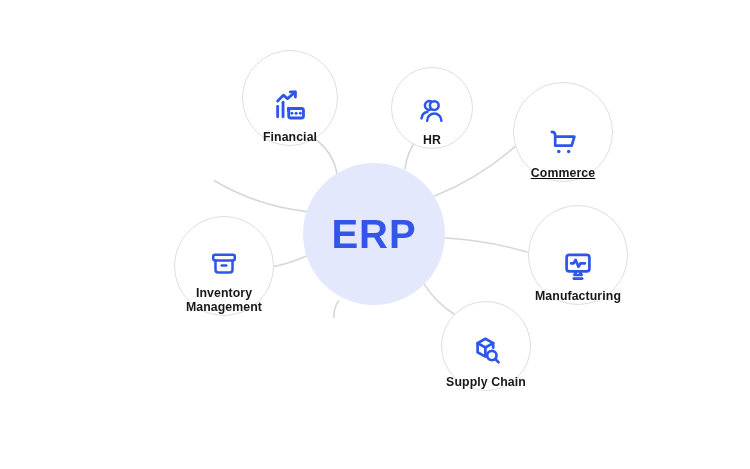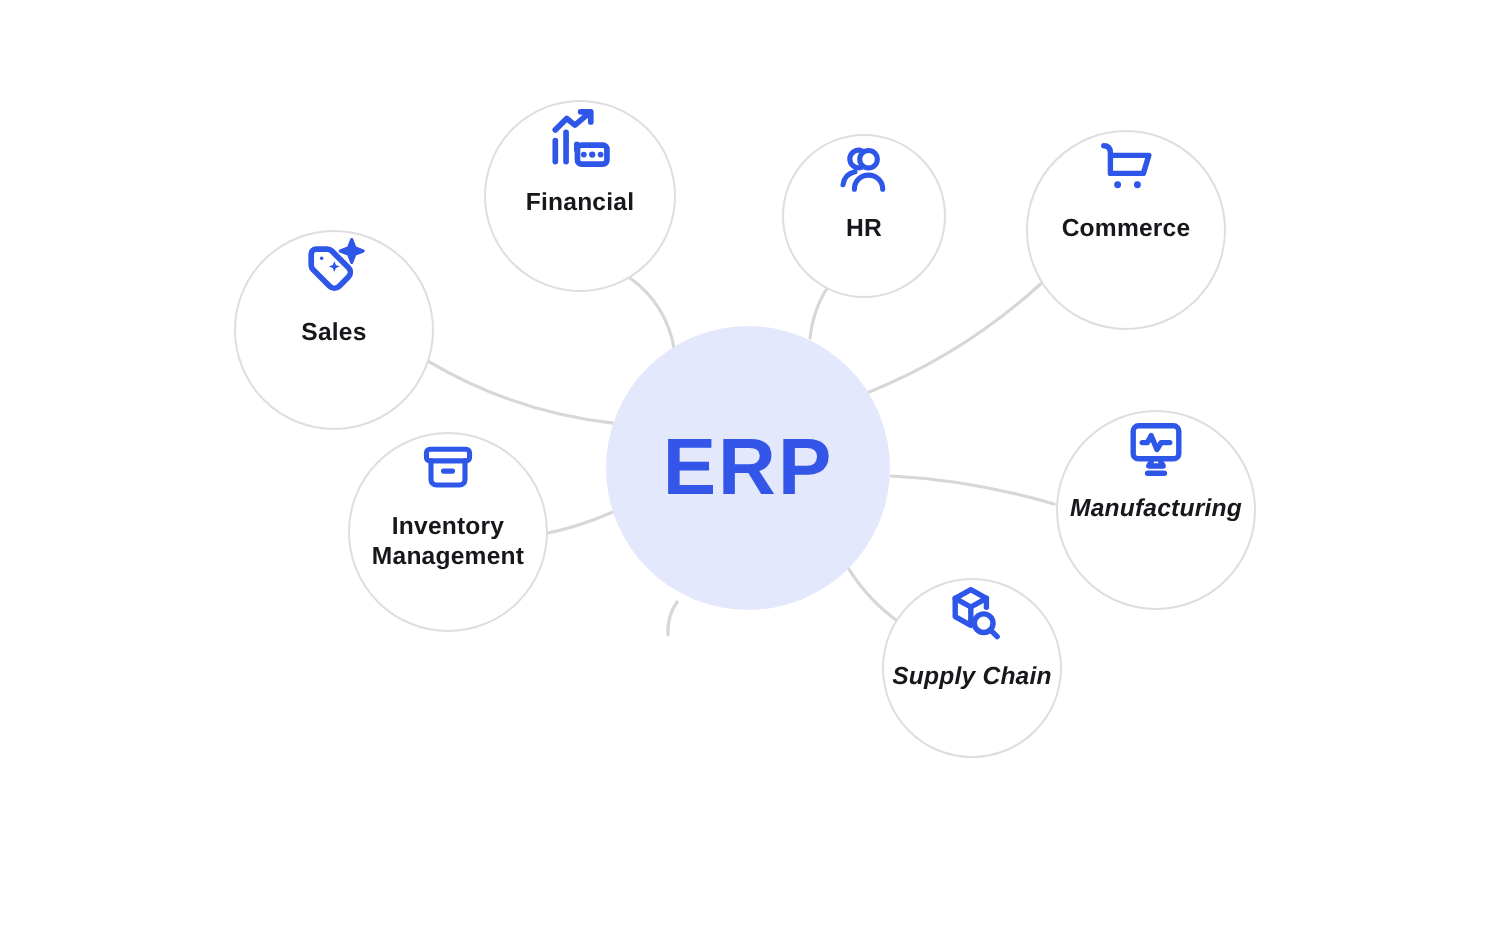--- a/index.html
+++ b/index.html
@@ -19,38 +19,38 @@
   .links path{stroke:var(--line);stroke-width:1.6;fill:none;stroke-linecap:round;}
   .center-node{
     position:absolute;left:303px;top:163px;width:142px;height:142px;border-radius:50%;
     background:var(--center-fill);display:flex;align-items:center;justify-content:center;
   }
   .center-node .center-label{
     font-size:40px;font-weight:700;letter-spacing:1px;color:var(--center-text);
   }
   .node{
     position:absolute;border-radius:50%;background:#fff;border:1.5px solid var(--circle-border);
-    display:flex;flex-direction:column;align-items:center;justify-content:flex-start;gap:5px;
+    display:flex;flex-direction:column;align-items:center;justify-content:flex-end;gap:5px;
   }
   .node .icon{display:flex;color:var(--accent);}
   .node .icon svg{display:block;}
   .node .label{
     font-size:12.3px;font-weight:700;line-height:1.2;color:var(--label-text);
     text-align:center;letter-spacing:.1px;white-space:nowrap;
   }
   .node .label.wrap{white-space:normal;max-width:94px;}
   
   .n-financial{left:242px;top:50px;width:96px;height:96px;}
   .n-hr{left:391px;top:67px;width:82px;height:82px;}
-  .n-commerce{left:513px;top:65px;width:100px;height:100px;}
+  .n-commerce{left:513px;top:82px;width:100px;height:100px;text-decoration:underline;}
   .n-sales{left:117px;top:115px;width:100px;height:100px;}
-  .n-manufacturing{left:528px;top:205px;width:100px;height:100px;font-style:italic;}
+  .n-manufacturing{left:528px;top:205px;width:100px;height:100px;}
   .n-inventory{left:174px;top:216px;width:100px;height:100px;}
   .n-crm{left:282px;top:316px;width:100px;height:100px;}
-  .n-supply{left:441px;top:289px;width:90px;height:90px;font-style:italic;}
+  .n-supply{left:441px;top:301px;width:90px;height:90px;}
 </style>
 </head>
 <body>
 
 <div class="canvas">
 
   <svg class="links" viewBox="0 0 750 469" xmlns="http://www.w3.org/2000/svg">
     <path d="M315 139 Q333 152 337 174"></path>
     <path d="M420 135.5 Q407 150 405 169"></path>
     <path d="M520.7 141.6 Q482 177 434.1 196.2"></path>
@@ -98,31 +98,20 @@
     <span class="icon">
       <svg width="36" height="36" viewBox="0 0 24 24" fill="none" stroke="currentColor" stroke-width="1.8" stroke-linecap="round" stroke-linejoin="round">
         <path d="M4.6 4.6c1.5 0 2.2.8 2.2 2.4v6.8h11l1.8-6H7"></path>
         <circle cx="9.2" cy="17.6" r="1.15" fill="currentColor" stroke="none"></circle>
         <circle cx="15.8" cy="17.6" r="1.15" fill="currentColor" stroke="none"></circle>
       </svg>
     </span>
     <span class="label">Commerce</span>
   </div>
 
-  <div class="node n-sales">
-    <span class="icon">
-      <svg width="38" height="38" viewBox="0 0 24 24" fill="none" stroke="currentColor" stroke-width="1.8" stroke-linecap="round" stroke-linejoin="round">
-        <path d="M4.8 7v3.4c0 .57.22 1.12.63 1.52l5.2 5.2c.83.83 2.17.83 3 0l2.9-2.9c.83-.83.83-2.17 0-3l-5.2-5.2A2.15 2.15 0 0 0 9.8 5.4H6.4A1.6 1.6 0 0 0 4.8 7z"></path>
-        <circle cx="8.1" cy="8.3" r=".55" fill="currentColor" stroke="none"></circle>
-        <path d="M12.1 9.2l.5 1.2 1.2.5-1.2.5-.5 1.2-.5-1.2-1.2-.5 1.2-.5z" fill="currentColor" stroke="none"></path>
-        <path d="M17.6 2.4l1 2.6 2.6 1-2.6 1-1 2.6-1-2.6-2.6-1 2.6-1z" fill="currentColor" stroke="currentColor" stroke-width="1"></path>
-      </svg>
-    </span>
-    <span class="label">Sales</span>
-  </div>
 
   <div class="node n-manufacturing">
     <span class="icon">
       <svg width="36" height="36" viewBox="0 0 24 24" fill="none" stroke="currentColor" stroke-width="1.8" stroke-linecap="round" stroke-linejoin="round">
         <rect x="4.4" y="4.6" width="15.2" height="11" rx="1.8"></rect>
         <path d="M7.4 10.2h1.7l1.3-2.3 1.9 4.6 1.4-2.3h2.9"></path>
         <path d="M10.9 15.6l-1.3 2.4h4.8l-1.3-2.4"></path>
         <path d="M9.2 20.4h5.6"></path>
       </svg>
     </span>

